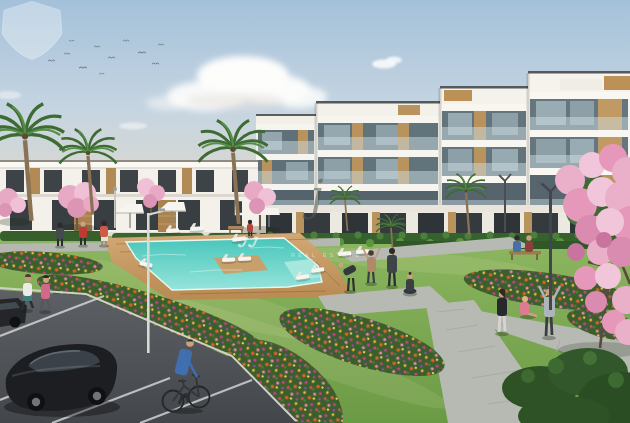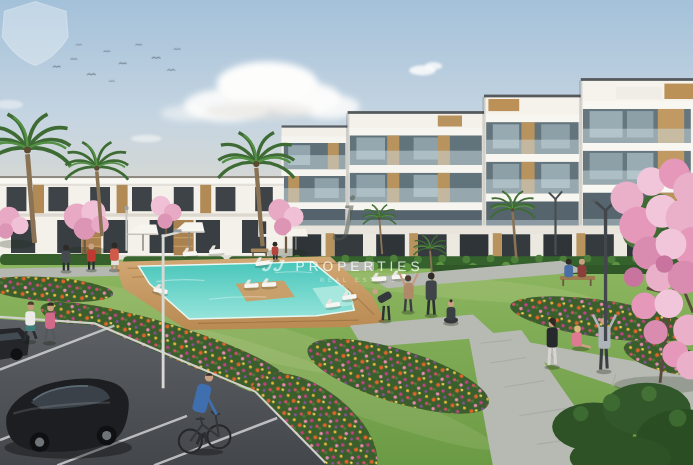--- a/index.html
+++ b/index.html
@@ -638,17 +638,16 @@
 </g>
 </svg>
 
 <div class="watermark">
   <svg class="wm-shield" viewBox="0 0 66 62">
     <path d="M33,1 L62,10 L64,34 Q52,54 33,61 Q14,54 2,34 L4,10 Z" fill="rgba(255,255,255,0.33)" stroke="rgba(255,255,255,0.28)" stroke-width="1"></path>
   </svg>
   <div class="wm-monogram">j</div>
   <div class="wm-line">
     <span class="wm-mark">JJ</span>
-    <span class="wm-title">PROPERTIES</span>
   </div>
   <div class="wm-sub">REAL ESTATE</div>
 </div>
 </div>
 
 </body></html>

